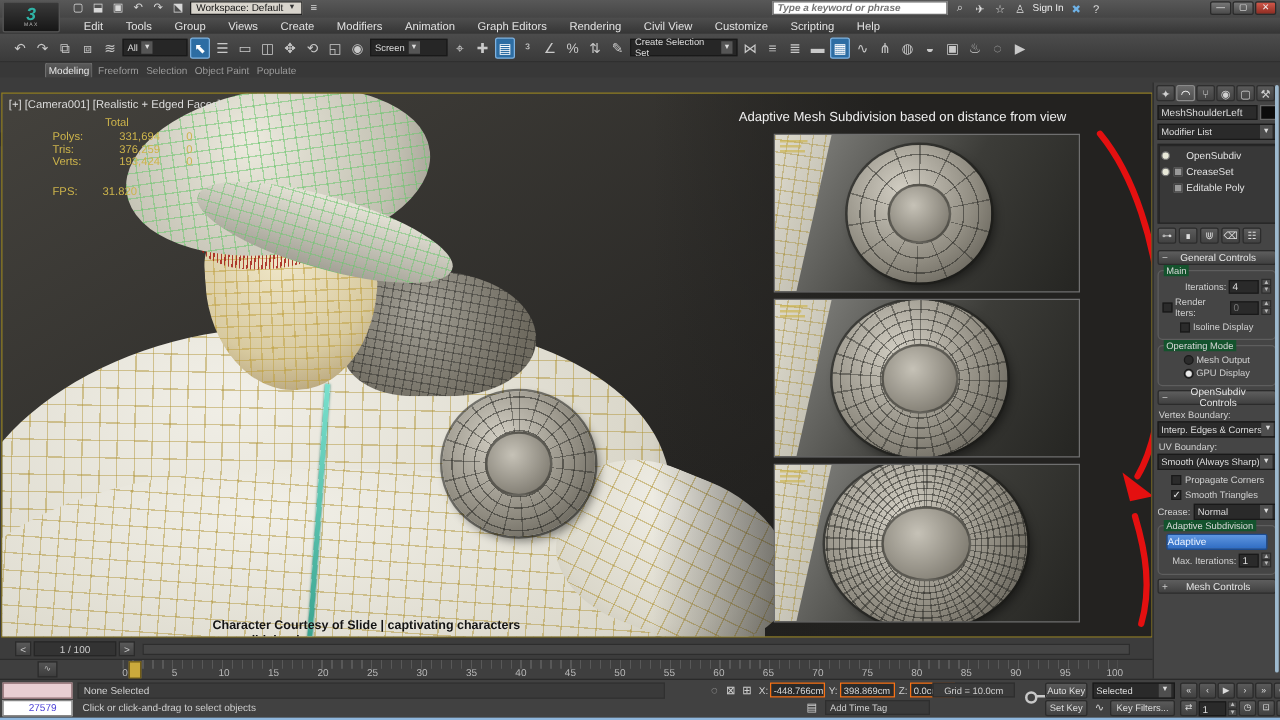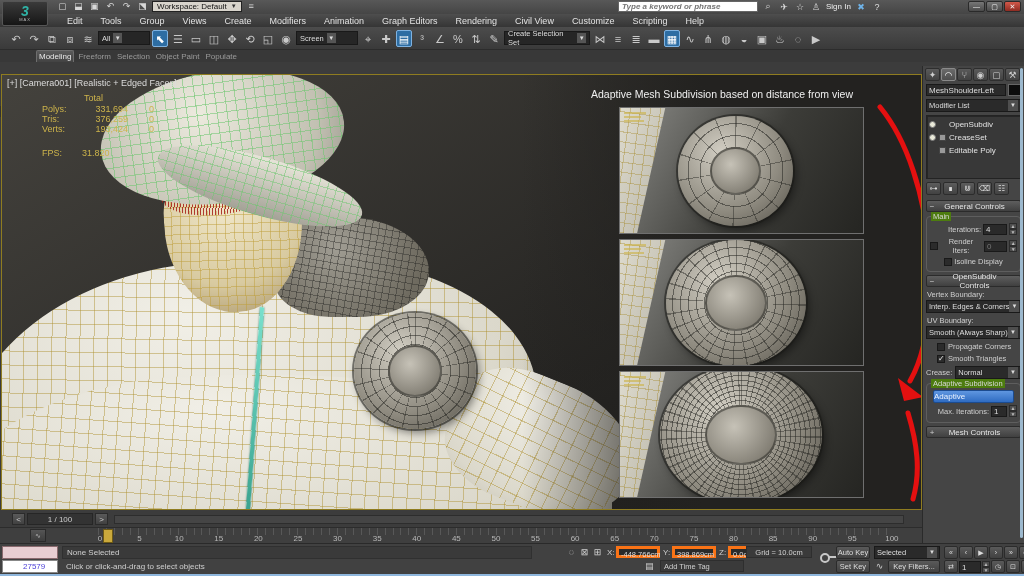--- a/index.html
+++ b/index.html
@@ -163,23 +163,23 @@
   .stkrow .bulb { width:7px; height:7px; border-radius:50%; background:#e8e8d8; border:1px solid #777; }
   .stkrow .mbox { width:7px; height:7px; background:#999; border:1px solid #444; }
   .stackbtns { display:flex; gap:2px; padding:2px 3px; }
   .sbtn { width:15px; height:13px; background:linear-gradient(#5c5c5c,#424242); border:1px solid #2c2c2c;
           border-radius:2px; color:#ddd; font-size:8px; line-height:12px; text-align:center; }
   .rollout { height:12px; background:linear-gradient(#5e5e5e,#404040); border:1px solid #2b2b2b; border-radius:2px;
              margin:3px 3px 2px; display:flex; align-items:center; font-size:8px; color:#e6e6e6; }
   .rollout .pm { width:10px; text-align:center; font-size:8px; color:#ccc; }
   .rollout .t { flex:1; text-align:center; margin-right:8px; }
   .group { border:1px solid #5e5e5e; border-radius:4px; margin:4px 3px 3px; padding:4px 2px 3px; position:relative; }
-  .group .legend { position:absolute; top:-5px; left:4px; background:#4d7c0f; padding:0 2px; font-size:7.5px; color:#d8d8d8; }
+  .group .legend { position:absolute; top:-5px; left:4px; background:#14532d; padding:0 2px; font-size:7.5px; color:#d8d8d8; }
   .frow { display:flex; align-items:center; justify-content:flex-end; gap:2px; margin:2px 1px; color:#cfcfcf; font-size:7.5px; }
-  .frow .lbl { text-align:center; }
+  .frow .lbl { text-align:left; }
   .nf { width:24px; height:11px; background:#2a2a2a; border:1px solid #191919; color:#ddd; font-size:8px;
         line-height:10px; padding:0 2px; }
   .spin { display:flex; flex-direction:column; width:8px; }
   .spin i { font-style:normal; font-size:5px; line-height:5px; color:#bbb; text-align:center; background:#4e4e4e;
             border:1px solid #2c2c2c; height:6px; }
   .chk { width:8px; height:8px; min-width:8px; background:#2b2b2b; border:1px solid #191919; position:relative; }
   .chk.on::after { content:"✓"; position:absolute; left:0; top:-2px; color:#e8e8e8; font-size:8px; }
   .rad { width:8px; height:8px; min-width:8px; border-radius:50%; background:#2b2b2b; border:1px solid #191919; }
   .rad.on { background:radial-gradient(circle, #e8e8e8 0 2px, #2b2b2b 3px); }
   .crow { display:flex; align-items:center; gap:3px; margin:3px 6px; font-size:7.5px; color:#cfcfcf; }
@@ -209,21 +209,21 @@
   .statusbar { position:absolute; left:0; top:543px; width:1024px; height:31px; background:#414141; border-top:1px solid #2a2a2a; }
   .listener1 { position:absolute; left:2px; top:2px; width:56px; height:13px; background:#e8ced2; border:1px solid #8a6a6e; }
   .listener2 { position:absolute; left:2px; top:16px; width:56px; height:13px; background:#fff; border:1px solid #888;
                color:#4b3fd6; font-size:8px; line-height:12px; padding-left:20px; }
   .statmsg { position:absolute; left:62px; top:2px; width:470px; height:13px; background:#3a3a3a; border:1px solid #303030;
              color:#d0d0d0; font-size:8px; line-height:12px; padding-left:4px; }
   .promptmsg { position:absolute; left:62px; top:16px; width:560px; height:13px; color:#cfcfcf; font-size:8px;
                line-height:13px; padding-left:4px; }
   .mini-ic { position:absolute; width:11px; height:11px; color:#cfcfcf; font-size:9px; line-height:11px; text-align:center; }
   .coordlbl { position:absolute; top:4px; font-size:8px; color:#cfcfcf; }
-  .coordfld { position:absolute; top:2px; height:12px; background:#2a2a2a; border:3px solid #f97316; color:#ddd;
+  .coordfld { position:absolute; top:2px; height:12px; background:#2a2a2a; border:1px solid #f97316; color:#ddd;
               font-size:7.5px; line-height:11px; padding:0 2px; }
   .gridbox { position:absolute; left:746px; top:2px; width:66px; height:12px; background:#3a3a3a; border:1px solid #2e2e2e;
              color:#cfcfcf; font-size:7.5px; line-height:11px; text-align:center; }
   .timetag { position:absolute; left:660px; top:16px; width:84px; height:12px; background:#3a3a3a; border:1px solid #2e2e2e;
              color:#cfcfcf; font-size:7.5px; line-height:11px; padding-left:3px; }
   .skbtn { position:absolute; width:34px; height:13px; background:linear-gradient(#5a5a5a,#414141); border:1px solid #2b2b2b;
            color:#ddd; font-size:7.5px; line-height:12px; text-align:center; border-radius:2px; }
   .seldd { position:absolute; left:874px; top:2px; width:66px; height:13px; }
   .kf { position:absolute; left:888px; top:16px; width:52px; height:13px; background:linear-gradient(#5a5a5a,#414141);
         border:1px solid #2b2b2b; color:#ddd; font-size:7.5px; line-height:12px; text-align:center; border-radius:2px; }
@@ -436,20 +436,24 @@
           <i></i>
         </div>
     </div>
 
     <svg class="anno" width="921" height="436" viewBox="0 0 921 436">
       <path d="M878,32 C934,100 942,248 908,306" fill="none" stroke="#e41010" stroke-width="5" stroke-linecap="round"></path>
       <polygon points="921,322 896,303 902,326" fill="#e41010"></polygon>
       <path d="M906,338 C915,368 919,396 911,424" fill="none" stroke="#e41010" stroke-width="5" stroke-linecap="round"></path>
     </svg>
 
+    <div class="credit">
+      <div>Character Courtesy of Slide | captivating characters</div>
+      <div>www.slidelondon.com</div>
+    </div>
   </div>
 
   <div class="cpanel">
     <div class="ctabs">
         <span class="ctab">✦</span>
         <span class="ctab active">◠</span>
         <span class="ctab">⑂</span>
         <span class="ctab">◉</span>
         <span class="ctab">▢</span>
         <span class="ctab">⚒</span>
@@ -512,20 +516,31 @@
             <i>▲</i>
             <i>▼</i>
           </span>
       </div>
       <div class="frow" style="justify-content:center">
         <span class="chk"></span>
         <span>Isoline Display</span>
       </div>
     </div>
 
+    <div class="group">
+      <span class="legend">Operating Mode</span>
+      <div class="frow" style="justify-content:center">
+        <span class="rad"></span>
+        <span>Mesh Output</span>
+      </div>
+      <div class="frow" style="justify-content:center">
+        <span class="rad on"></span>
+        <span>GPU Display</span>
+      </div>
+    </div>
 
     <div class="rollout">
       <span class="pm">−</span>
       <span class="t">OpenSubdiv Controls</span>
     </div>
 
     <div class="plabel">Vertex Boundary:</div>
     <div class="pdd">
       <div class="dd">
         <span>Interp. Edges &amp; Corners</span>

